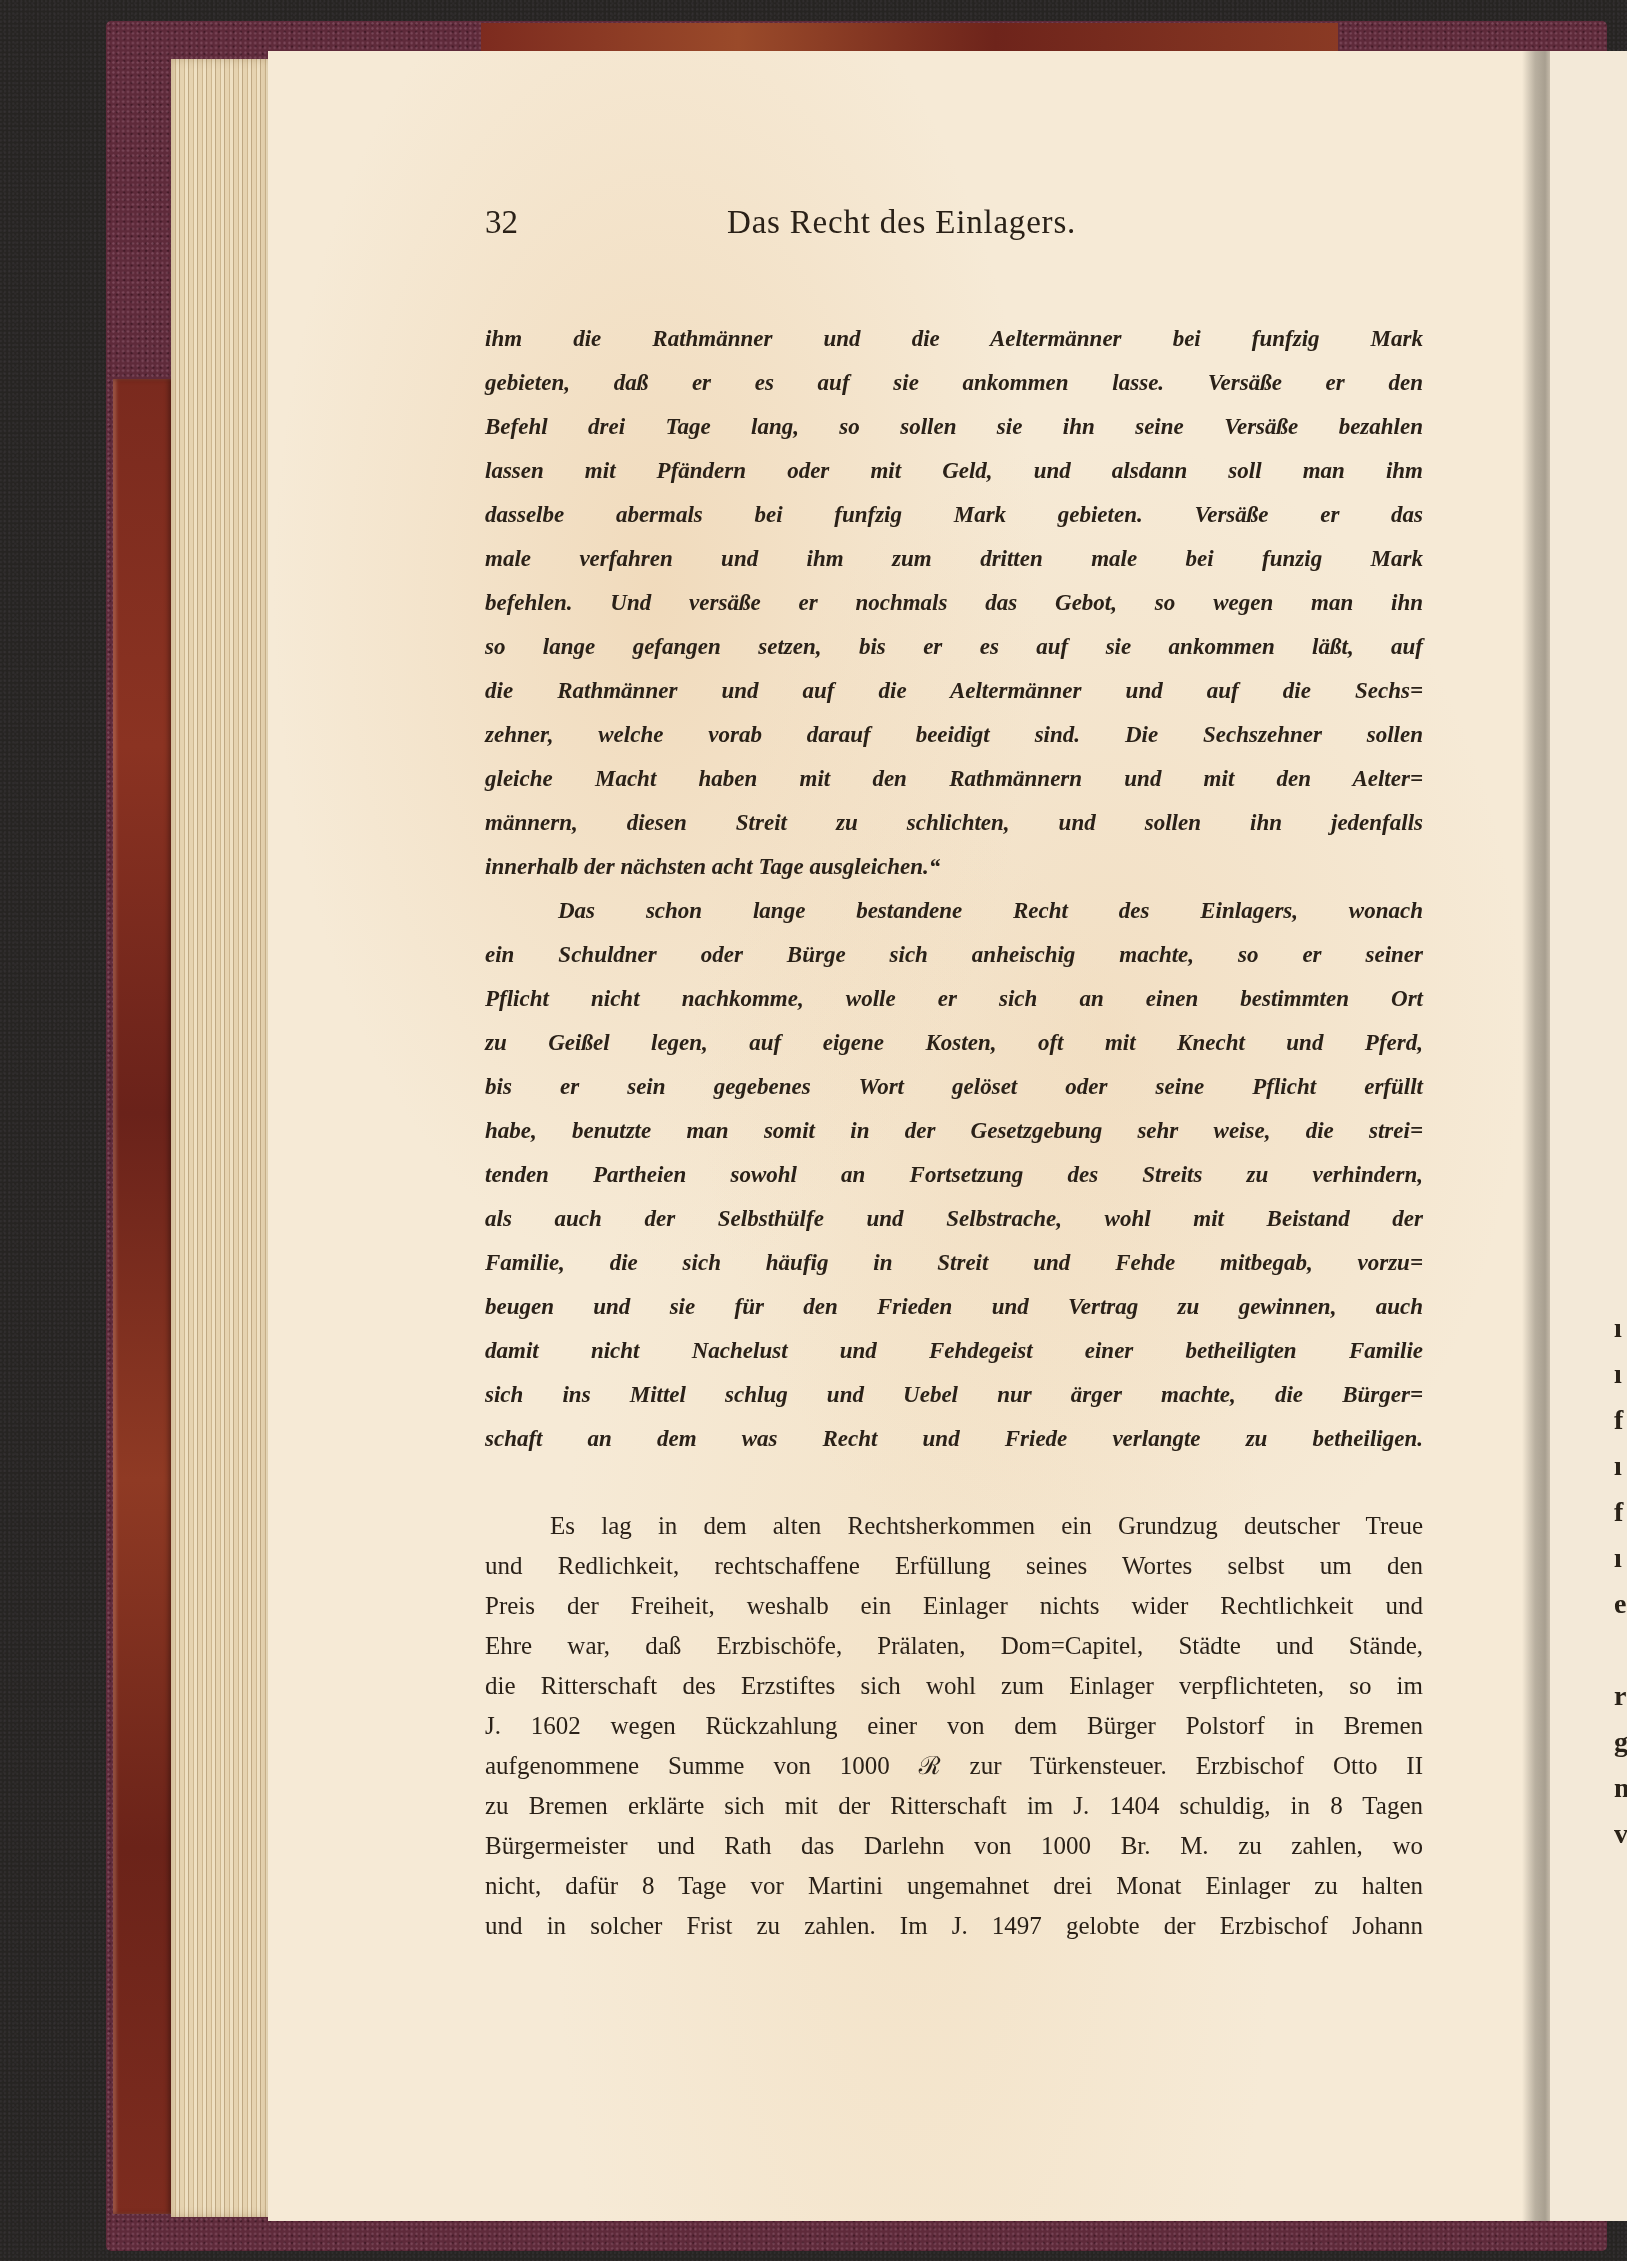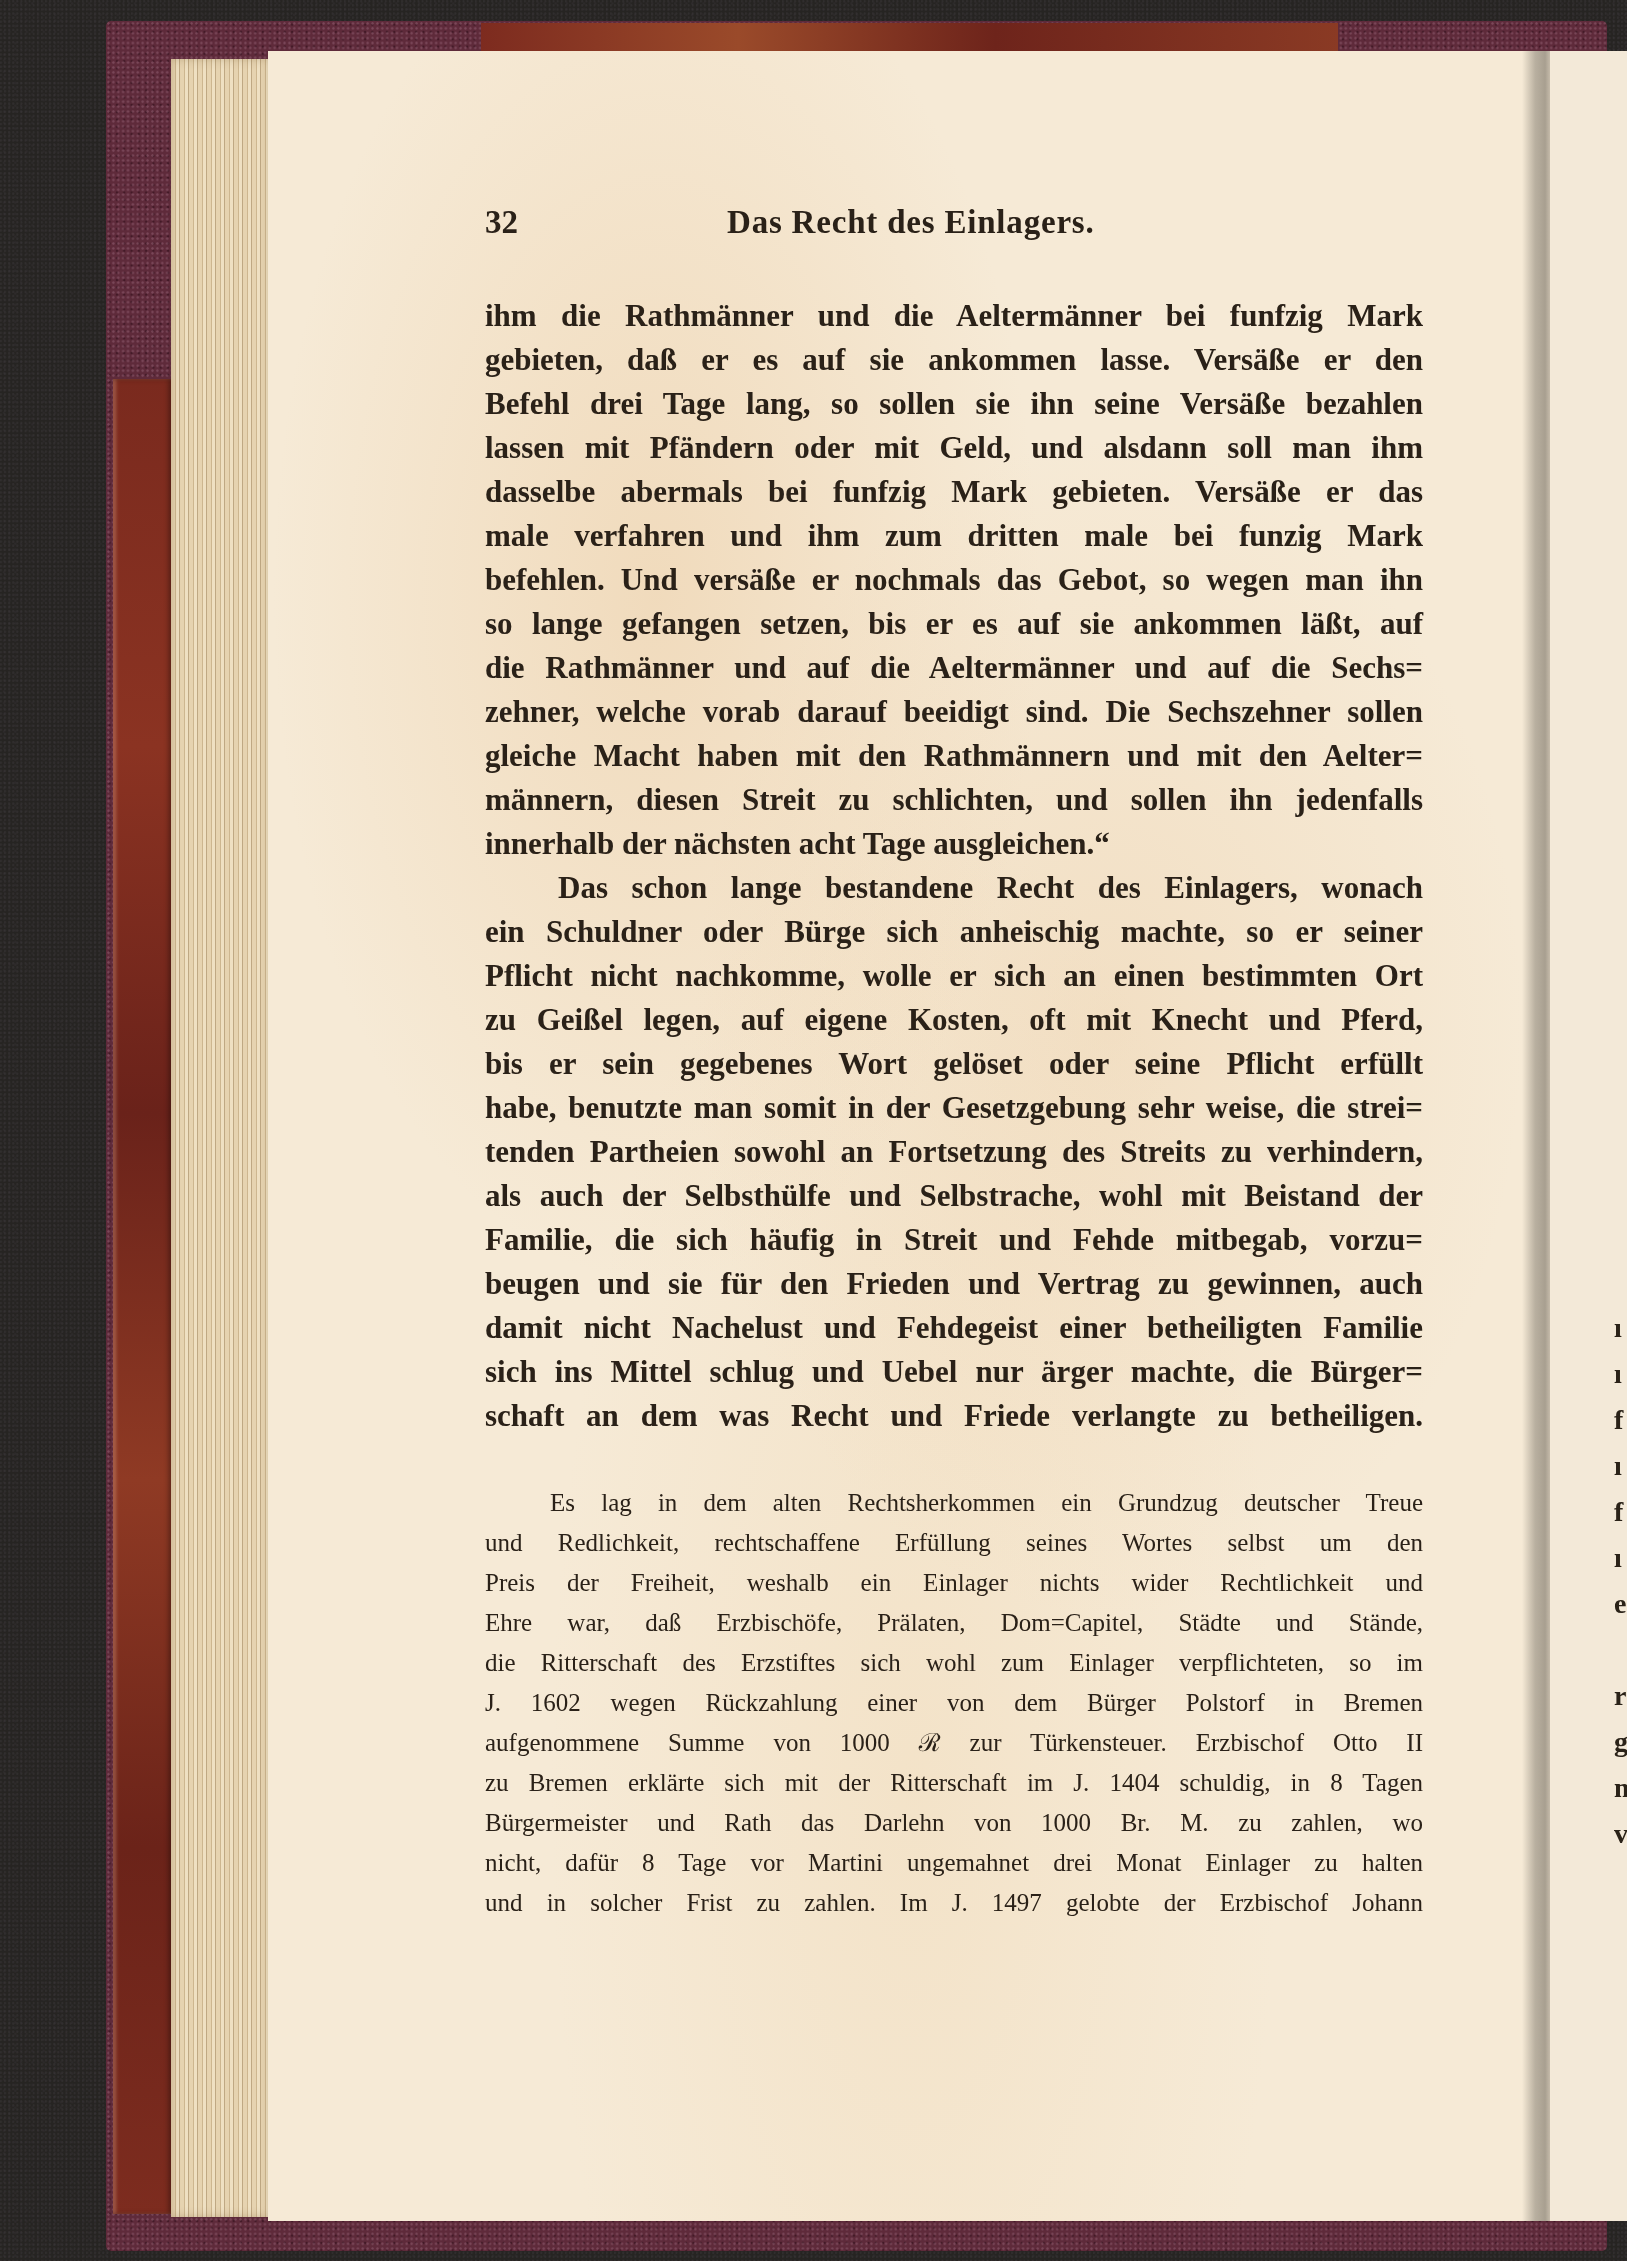--- a/index.html
+++ b/index.html
@@ -61,26 +61,26 @@
     font-size: 28px; line-height: 46px; color: #2a2218; font-weight: bold;
   }
   .facing-chars span { display: block; height: 46px; }
 
   
   .text {
     position: absolute; left: 485px; top: 204px; width: 938px;
     color: #2a2118;
   }
   .header-row {
-    position: relative; height: 49px; font-size: 33px; font-weight: bold;
+    position: relative; height: 49px; font-size: 33px; font-weight: normal;
   }
   .page-number { position: absolute; left: 0; top: 0; }
   .running-title { position: absolute; left: 242px; top: 0; letter-spacing: 0.8px; }
 
-  .body { margin-top: 41px; font-size: 31px; line-height: 44px; font-weight: bold; }
+  .body { margin-top: 64px; font-size: 23px; line-height: 44px; font-weight: bold; font-style: italic; }
   .line { display: block; white-space: nowrap; text-align: justify; text-align-last: justify; }
   .line.last { text-align-last: left; }
   .line.indent { padding-left: 73px; }
 
   .footnote { margin-top: 45px; font-size: 25px; line-height: 40px; }
   .footnote .line.indent { padding-left: 65px; margin-top: 40px; }
 </style>
 </head>
 <body>
 

